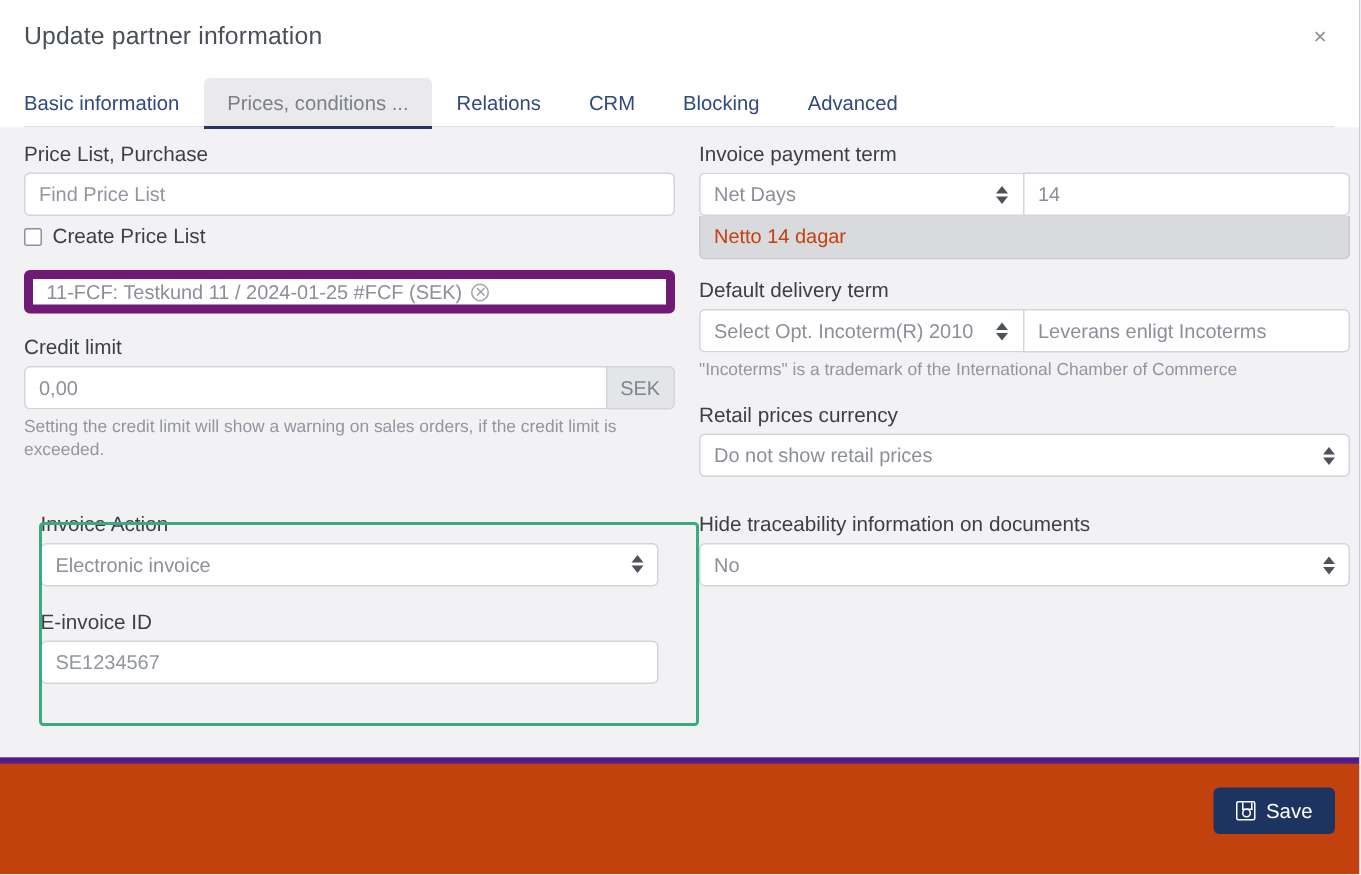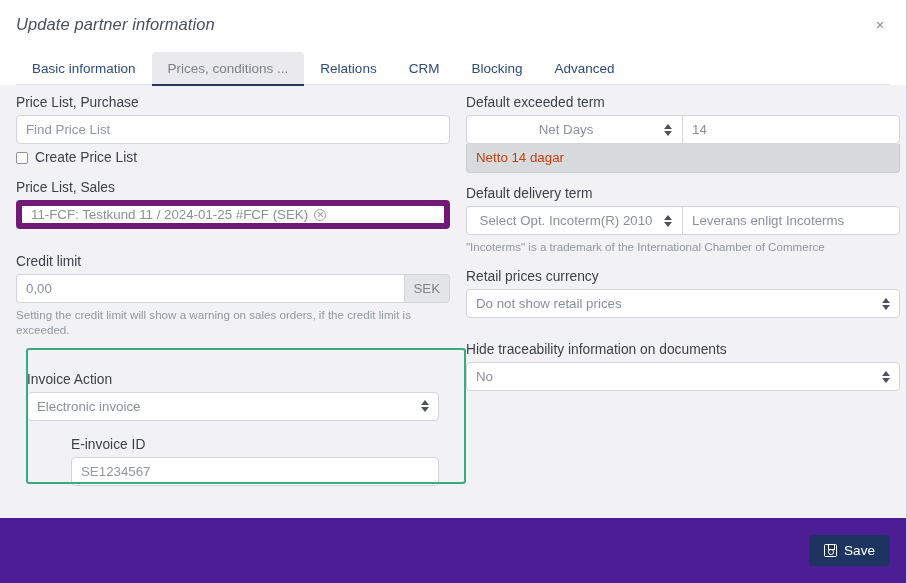--- a/index.html
+++ b/index.html
@@ -16,21 +16,20 @@
     background: #f2f2f4;
     border-right: 1px solid #c9ccd4;
     overflow: hidden;
   }
 
   
   .dlg-header {
     height: 50px;
     background: #ffffff;
     position: relative;
-    font-style: italic;
   }
   .dlg-title {
     position: absolute;
     left: 16px; top: 15px;
     font-size: 16.5px;
     color: #4a4f58;
     letter-spacing: .1px;
   }
   .dlg-close {
     position: absolute;
@@ -42,21 +41,20 @@
     color: #8c8f97;
     cursor: pointer;
     user-select: none;
   }
 
   
   .tabbar {
     position: relative;
     height: 35px;
     background: #ffffff;
-    padding-left: 16px;
   }
   .tabbar::after {
     content: "";
     position: absolute;
     left: 16px; right: 16px; bottom: 0;
     height: 1px;
     background: #dfe1e6;
   }
   .tabs {
     display: flex;
@@ -215,21 +213,21 @@
     left: 0;
     border-left: 4.5px solid transparent;
     border-right: 4.5px solid transparent;
   }
   .arrows::before { top: 1px;  border-bottom: 5px solid #4e525b; }
   .arrows::after  { bottom: 1px; border-top: 5px solid #4e525b; }
 
   
   .splitrow { display: flex; }
   .splitrow .sel { flex: 0 0 216px; }
-  .splitrow .sel .ctl { border-radius: 4px 0 0 4px; border-right: none; text-align: center; }
+  .splitrow .sel .ctl { border-radius: 4px 0 0 4px; border-right: none; }
   .splitrow .rightinput {
     flex: 1 1 auto;
     border-radius: 0 4px 4px 0;
   }
 
   
   .disabledctl {
     width: 100%;
     height: 29px;
     background: #d8dade;
@@ -251,23 +249,23 @@
     height: 136px;
     border: 2px solid #3aaa7f;
     border-radius: 3px;
     pointer-events: none;
   }
 
   
   .dlg-footer {
     position: absolute;
     left: 0; right: 0; bottom: 0;
-    height: 65px;
-    background: #4c1d95;
-    border-top: 1px solid #4c1d95;
+    height: 78px;
+    background: #c2410c;
+    border-top: 4px solid #4c1d95;
   }
   .save-btn {
     position: absolute;
     right: 16px; top: 16px;
     height: 31px;
     background: #1d3461;
     border: none;
     border-radius: 4px;
     color: #ffffff;
     font-size: 13.6px;
@@ -331,57 +329,56 @@
         <div class="field">
           <label class="lbl">Price List, Purchase</label>
           <input class="ctl" type="text" placeholder="Find Price List" style="">
           <div class="cbrow">
             <span class="cbox"></span>
             <span class="txt">Create Price List</span>
           </div>
         </div>
 
         <div class="field" style="margin-top:15px;">
-          <label class="lbl">Price List, Sales</label>
           <div class="chipctl">
             <span class="chiptxt">11-FCF: Testkund 11 / 2024-01-25 #FCF (SEK)</span>
             <span class="chipx"></span>
           </div>
         </div>
 
-        <div class="field" style="margin-top:25px;">
+        <div class="field" style="margin-top:15px;">
           <label class="lbl">Credit limit</label>
           <div class="suffixgrp">
             <input class="ctl" type="text" value="0,00" style="">
             <div class="sfx">SEK</div>
           </div>
           <div class="help">Setting the credit limit will show a warning on sales orders, if the credit limit is exceeded.</div>
         </div>
 
         <div style="margin-top:24px; padding:10px 11px 12px 11px;">
           <div class="field">
             <label class="lbl">Invoice Action</label>
             <div class="sel">
               <div class="ctl">Electronic invoice</div>
               <span class="arrows"></span>
             </div>
           </div>
-          <div class="field" style="margin-top:16px; margin-bottom:0;padding-left:44px;">
+          <div class="field" style="margin-top:16px; margin-bottom:0;">
             <label class="lbl">E-invoice ID</label>
             <input class="ctl" type="text" placeholder="SE1234567" style="">
           </div>
         </div>
 
         <div class="hl"></div>
       </div>
 
       <div class="col">
 
         <div class="field">
-          <label class="lbl">Default exceeded term</label>
+          <label class="lbl">Invoice payment term</label>
           <div class="splitrow">
             <div class="sel">
               <div class="ctl">Net Days</div>
               <span class="arrows"></span>
             </div>
             <input class="ctl rightinput" type="text" value="14" style="">
           </div>
           <div class="disabledctl">Netto 14 dagar</div>
         </div>
 

